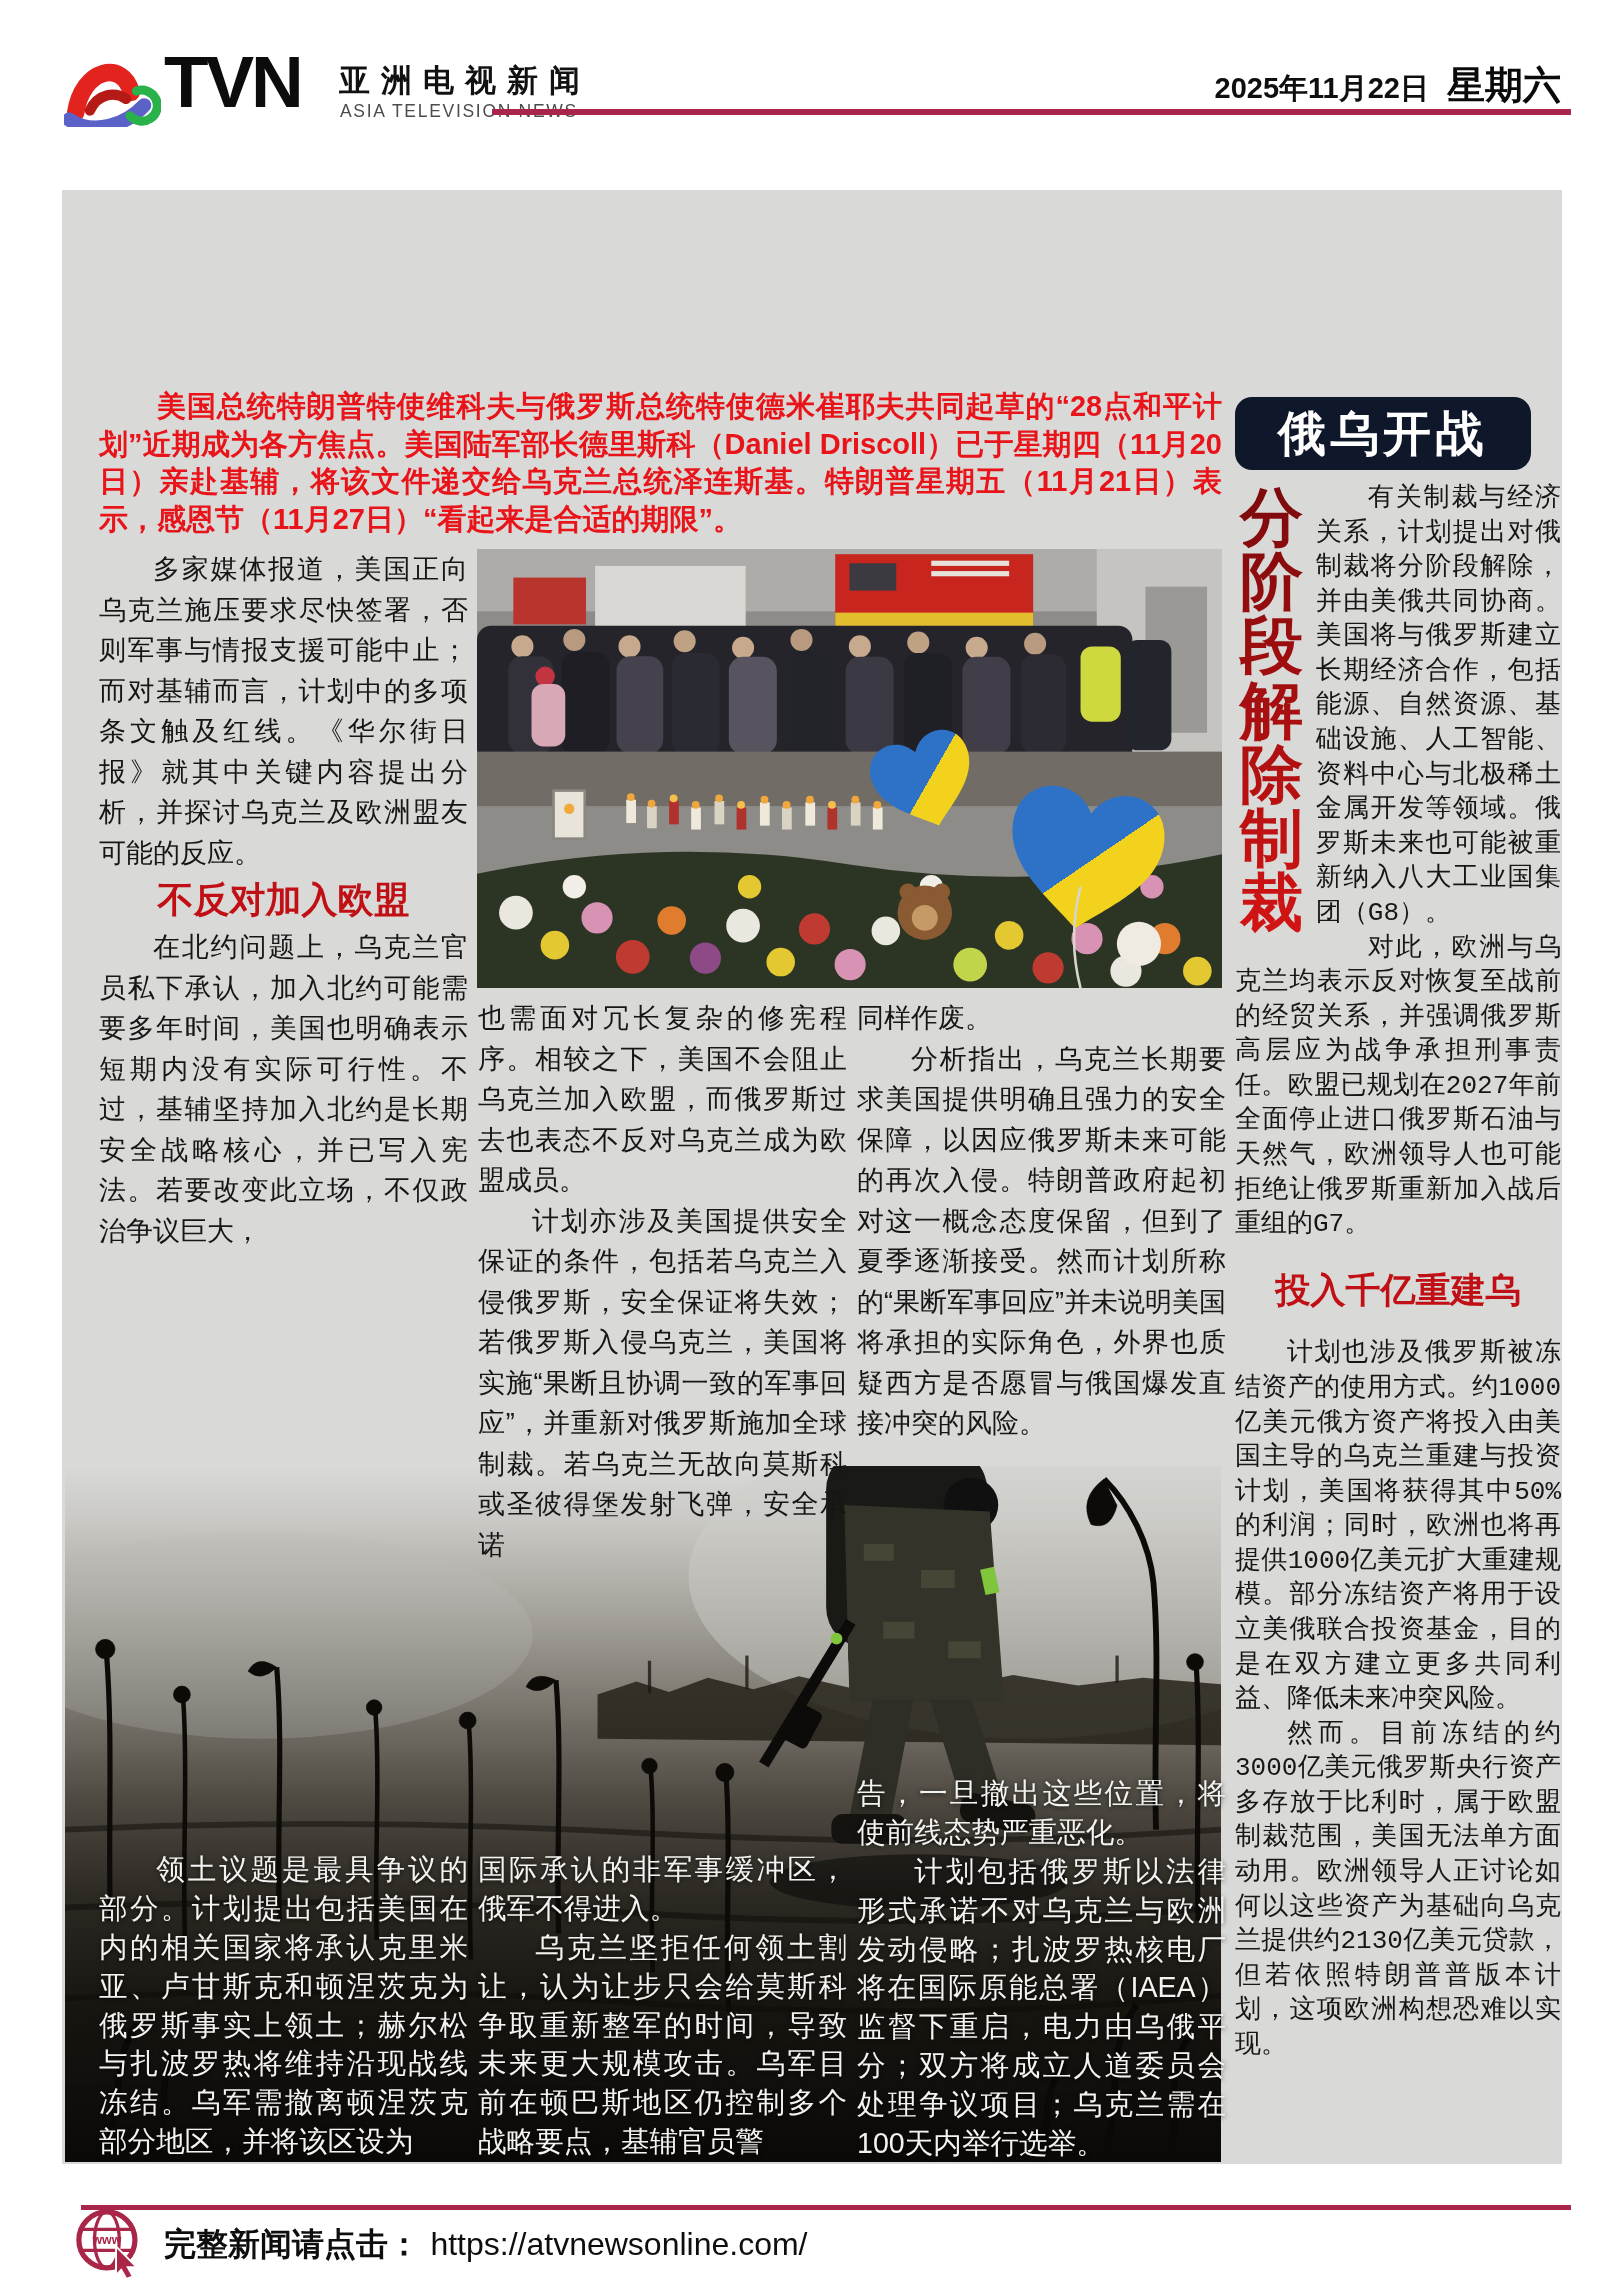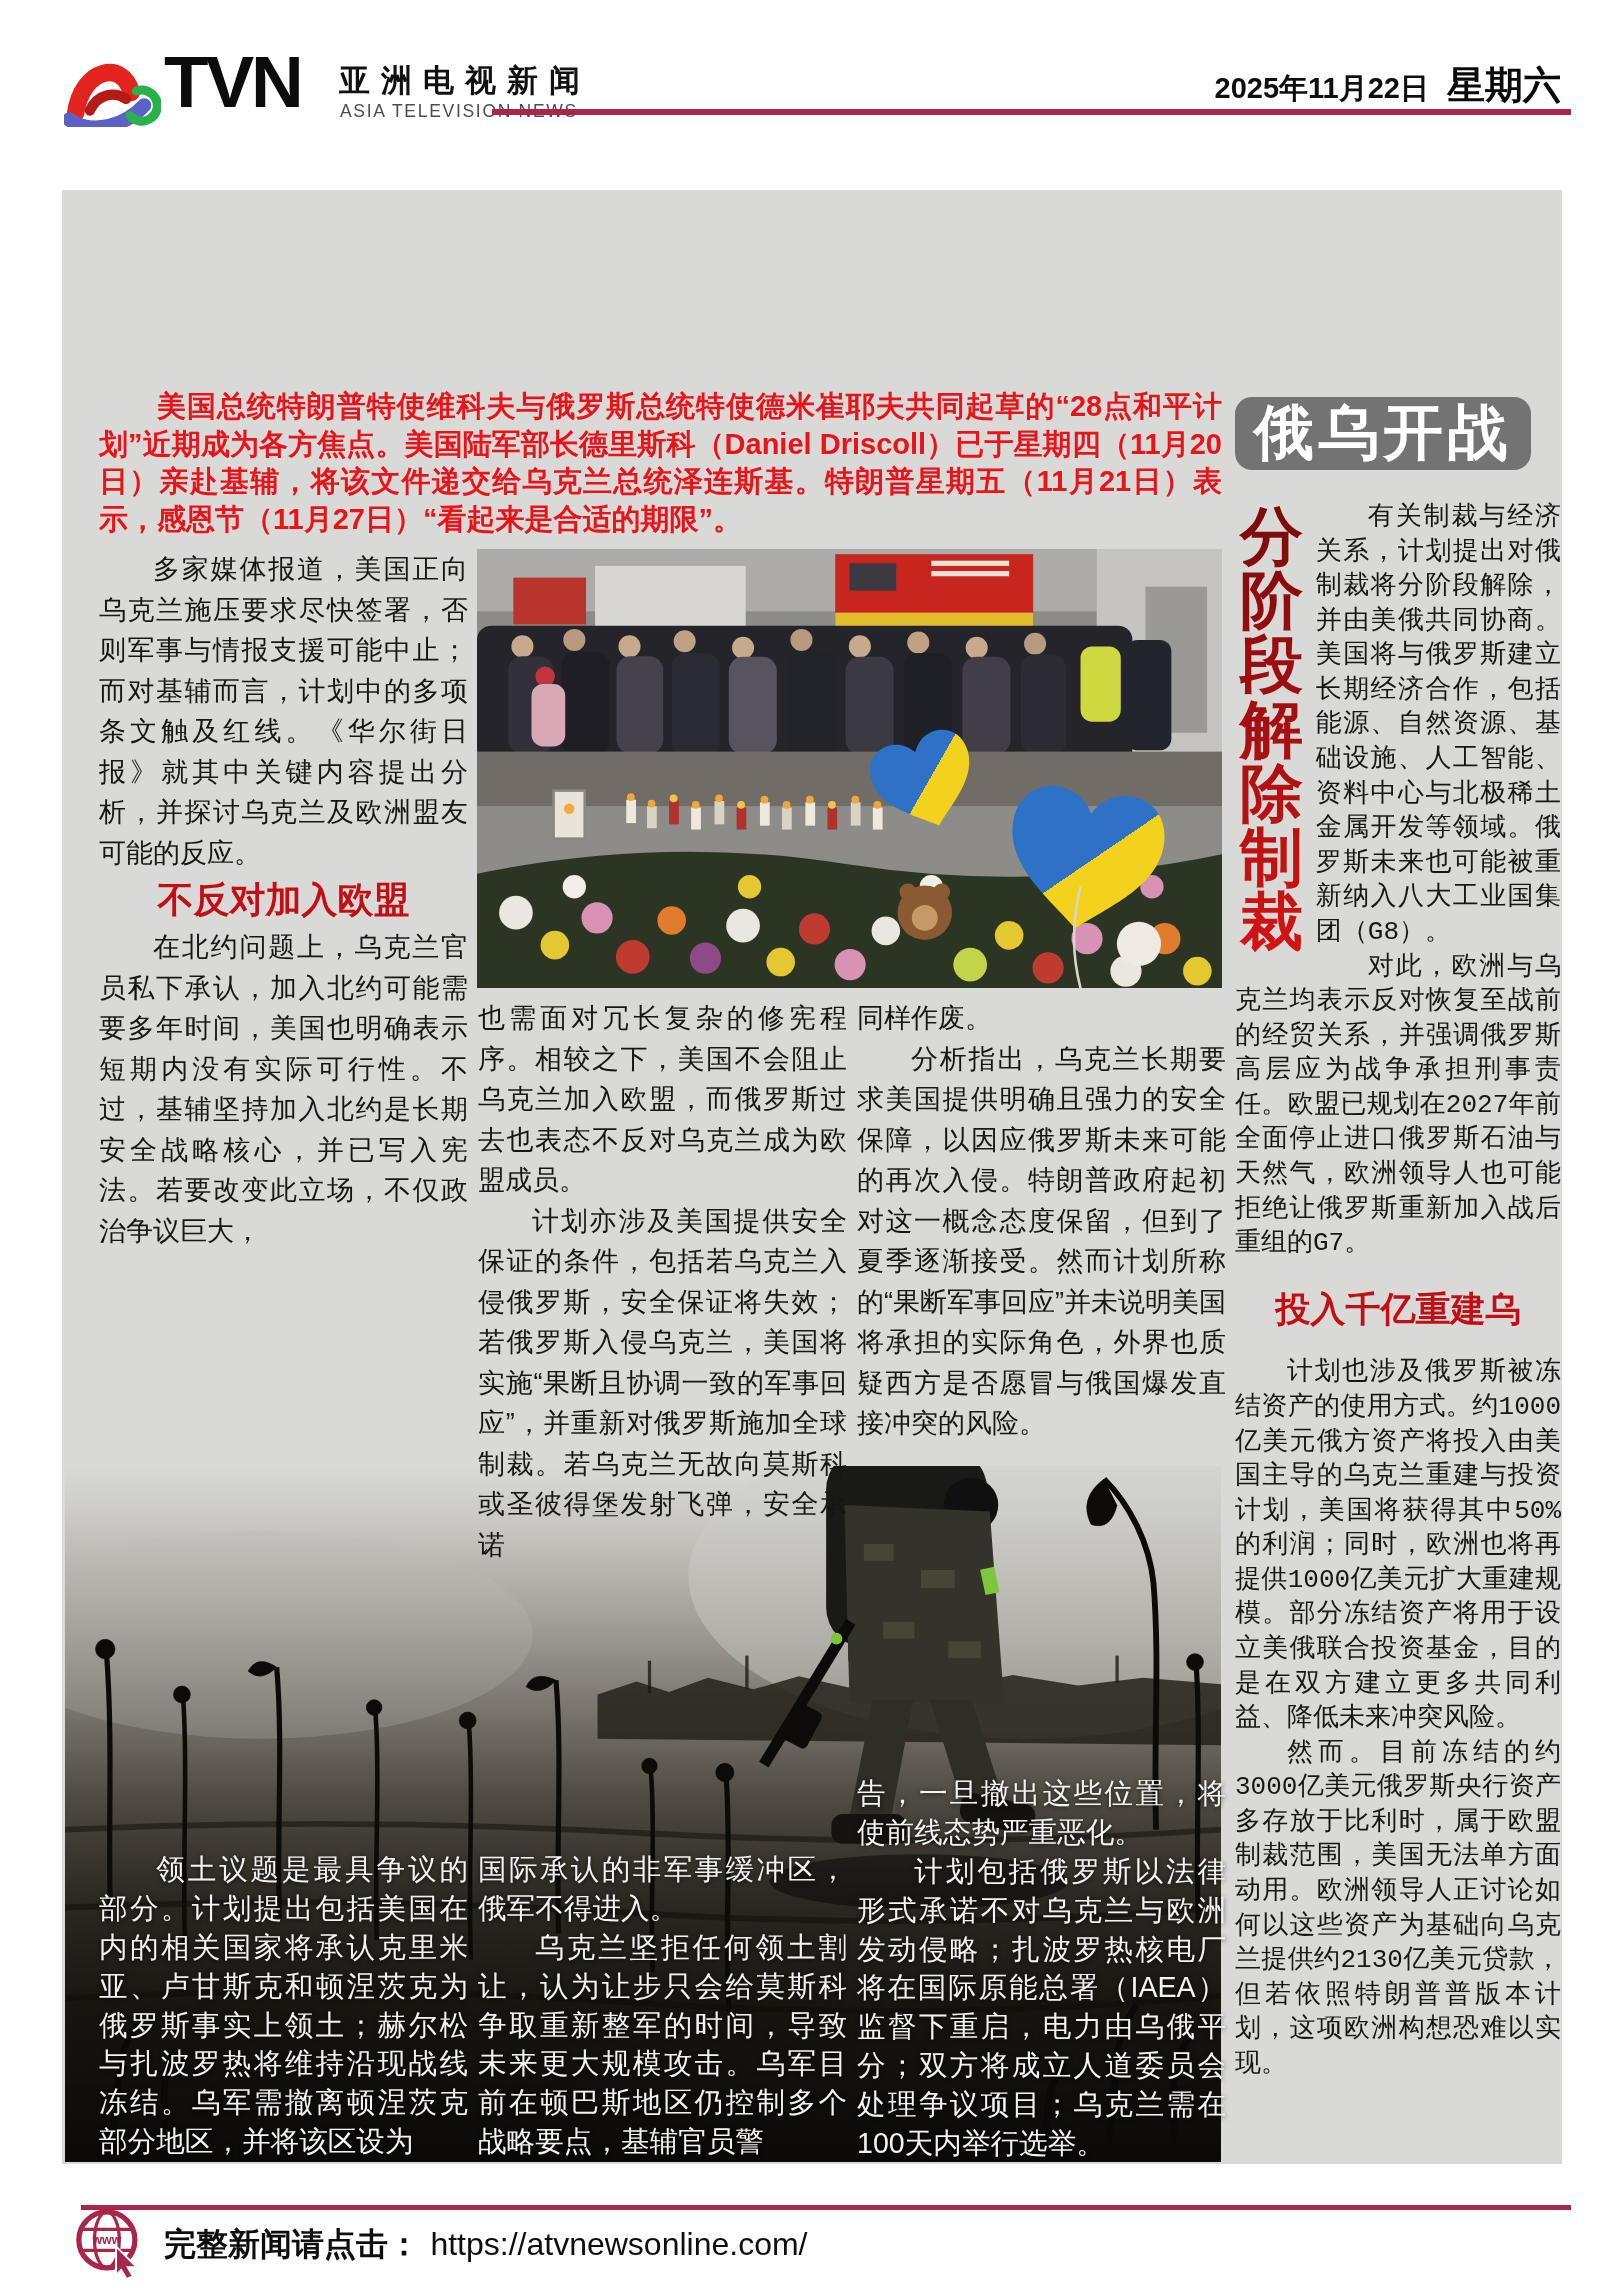--- a/index.html
+++ b/index.html
@@ -37,23 +37,23 @@
   #col2{left:478px;top:998px;}
   #col3{left:857px;top:998px;}
 
   
   #photo1{left:477px;top:549px;width:745px;height:439px;z-index:2;overflow:hidden;}
   #photo2{left:65px;top:1466px;width:1156px;height:696px;z-index:1;overflow:hidden;}
   #photo1 svg,#photo2 svg{display:block;width:100%;height:100%;}
 
   
   #sidebar{left:1235px;top:397px;width:326px;z-index:3;}
-  #badge{width:296px;height:73px;background:#737373;color:#ffffff;border-radius:17px;
-         display:flex;align-items:center;justify-content:center;font-size:60px;font-weight:800;letter-spacing:4.5px;}
-  #sidebar-body{margin-top:30px;font-size:26px;line-height:1.33;text-align:justify;color:#161616;}
+  #badge{width:296px;height:73px;background:#0f172a;color:#ffffff;border-radius:17px;
+         display:flex;align-items:center;justify-content:center;font-size:48px;font-weight:800;letter-spacing:4.5px;}
+  #sidebar-body{margin-top:11px;font-size:26px;line-height:1.33;text-align:justify;color:#161616;}
   #sidebar-body p{margin:0;font-family:Liberation Mono, monospace;}
   .v-head{float:left;width:73px;font-size:63px;line-height:1.02;font-weight:900;color:#b31013;
       margin:3.9px 7.8px 6.5px 0;text-align:center;
       background:linear-gradient(180deg,#7c0a0c,#d31414);-webkit-background-clip:text;background-clip:text;-webkit-text-fill-color:transparent;}
   #sidebar .subhead{font-size:35px;margin:28.6px 0 19.5px 0;}
 
   
   #bottom-headline{left:144px;top:1764px;font-size:68px;font-weight:900;color:#ffffff;letter-spacing:1.3px;
                    text-shadow:0 3.2px 13px rgba(0,0,0,.7);z-index:4;white-space:nowrap;}
   .bcol{position:absolute;width:369px;font-size:28.6px;line-height:1.36;color:#f3f3f1;text-align:justify;

